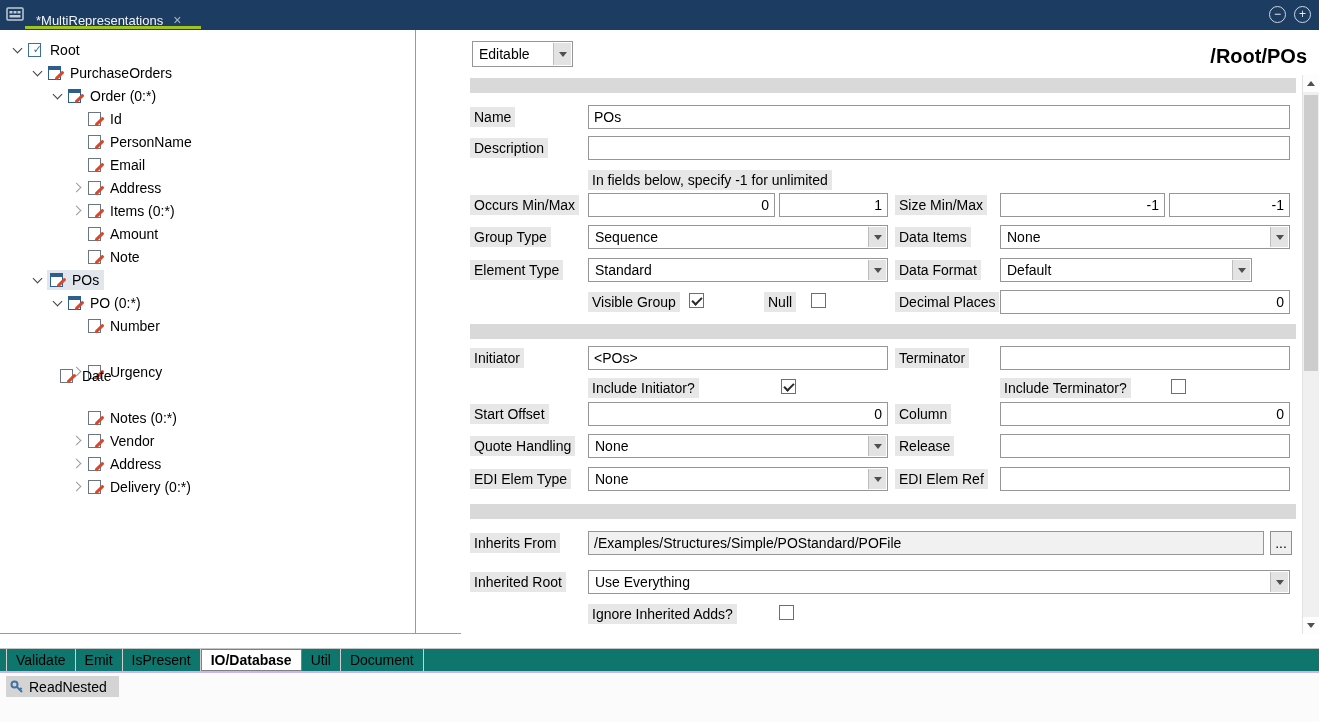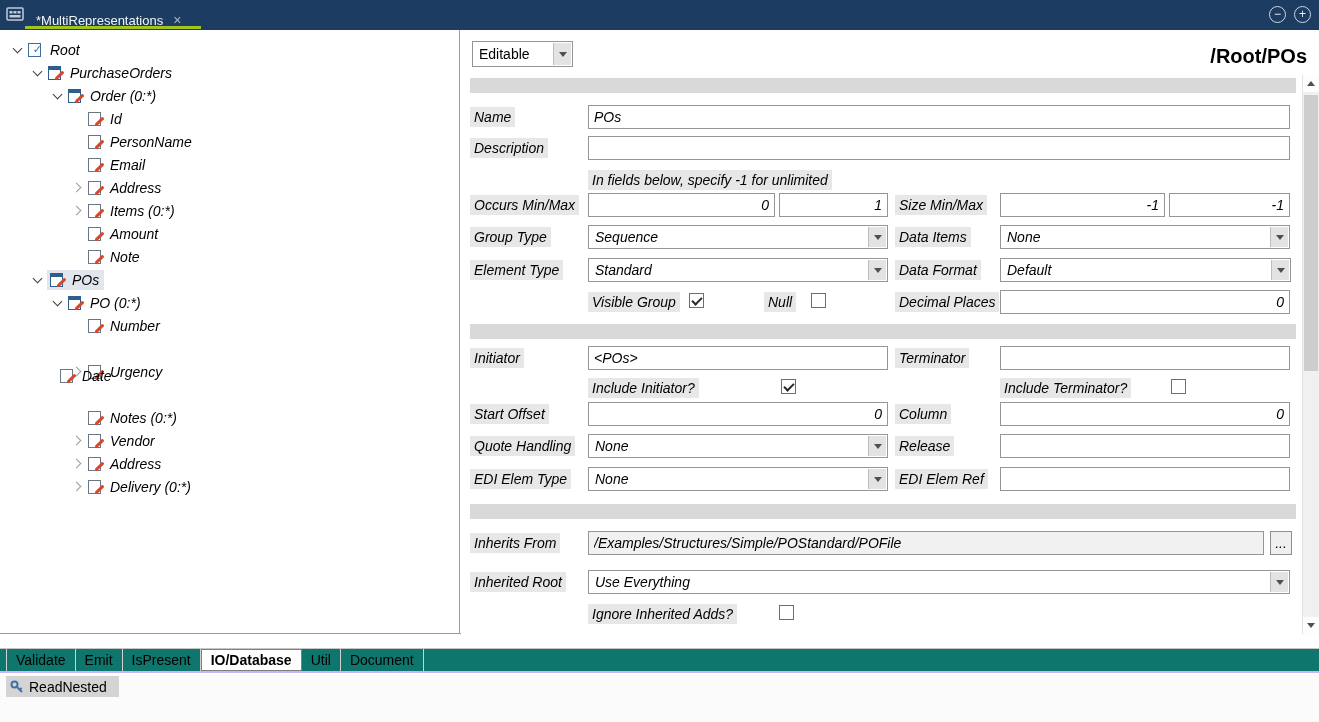--- a/index.html
+++ b/index.html
@@ -19,39 +19,39 @@
   .dtab { position:absolute; left:28px; top:0; height:40px; display:flex; align-items:center; gap:10px; padding:0 8px; color:#f2f5f9; font-size:13px; }
   .dtab-close { color:#aab7c6; font-size:14px; cursor:default; }
   .tab-underline { position:absolute; left:25px; top:26px; width:176px; height:3px; background:#9fc41c; }
   .winbtns { position:absolute; right:8px; top:6px; display:flex; gap:8px; }
   .winbtn { width:17px; height:17px; border-radius:50%; border:1px solid #cfd8e2; color:#e9eef4; font-size:12px; line-height:15px; text-align:center; }
 
   
   .main { position:absolute; top:30px; left:0; width:1319px; height:604px; border-bottom:1px solid #9b9b9b; background:#fff; }
 
   
-  .tree { position:absolute; left:0; top:0; bottom:0; width:460px; border-right:1px solid #9b9b9b; background:#fff; overflow:hidden;font-style:italic; }
+  .tree { position:absolute; left:0; top:0; bottom:0; width:416px; border-right:1px solid #9b9b9b; background:#fff; overflow:hidden; }
   .trow { position:absolute; left:0; right:0; height:23px; display:flex; align-items:center; white-space:nowrap; }
   .chev { flex:0 0 19px; height:100%; display:flex; align-items:center; justify-content:center; }
   .chev.col::before { content:""; width:6px; height:6px; border-right:1.6px solid #9a9a9a; border-top:1.6px solid #9a9a9a; transform:rotate(45deg); margin-right:2px; }
   .chev.exp::before { content:""; width:6px; height:6px; border-right:1.6px solid #3f3f3f; border-top:1.6px solid #3f3f3f; transform:rotate(135deg); margin-bottom:2px; }
   .ticon { position:relative; width:15px; height:15px; flex:0 0 15px; margin-right:5px; }
   .ticon::before { content:""; position:absolute; left:1px; top:1px; width:11px; height:12px; border:1px solid #2d5e8d; background:linear-gradient(to bottom,#2d5e8d 0,#2d5e8d 3px,#fff 3px); }
   .ticon::after { content:""; position:absolute; width:11px; height:3px; background:#d8472b; right:-3px; bottom:3px; transform:rotate(-45deg); border-radius:1px; }
   .ticon.leaf::before { border-color:#6b7684; background:#fff; }
   .ticon.root::before { border-color:#3a6ea5; background:#fff; }
   .ticon.root::after { content:"\2713"; background:none; transform:none; color:#3a6ea5; font-size:11px; font-weight:bold; width:auto; height:auto; right:0; bottom:1px; }
   .tlbl { padding:1px 3px; }
   .selwrap { display:flex; align-items:center; background:#e1e6ed; padding:1px 2px 1px 2px; }
 
   
   .formpanel { position:absolute; left:461px; top:0; width:858px; height:604px; background:#fff; }
   .path { position:absolute; right:12px; top:15px; font-weight:bold; font-size:20px; }
   .band { position:absolute; left:9px; width:826px; height:15px; background:#d9d9d9; }
-  .frow { position:absolute; left:0; right:0; height:26px;font-style:italic; }
+  .frow { position:absolute; left:0; right:0; height:26px; }
   .flabel { position:absolute; top:2px; background:#e7e7e7; padding:1px 4px; line-height:18px; white-space:nowrap; }
   .tin { position:absolute; top:0; height:24px; border:1px solid #969696; background:#fff; font:inherit; padding:0 5px; }
   .tin.num { text-align:right; }
   .tin.ro { background:#f1f1f1; }
   .dd { position:absolute; top:0; height:24px; border:1px solid #969696; background:#fff; }
   .ddval { position:absolute; left:6px; top:3px; white-space:nowrap; }
   .arrow { position:absolute; right:1px; top:1px; bottom:1px; width:18px; background:#e3e3e3; border-left:1px solid #bdbdbd; display:flex; align-items:center; justify-content:center; }
   .arrow::after { content:""; width:0; height:0; border-left:4px solid transparent; border-right:4px solid transparent; border-top:5px solid #4f4f4f; }
   .mode-dd { height:26px; }
   .cb { position:absolute; top:3px; width:15px; height:15px; border:1px solid #6e6e6e; background:#fff; }
@@ -247,21 +247,21 @@
       </div>
     </div>
 
     <div class="frow" style="top:228px">
       <span class="flabel" style="left:9px">Element Type</span>
       <div class="dd" style="left:127px;width:300px">
         <span class="ddval">Standard</span>
         <span class="arrow"></span>
       </div>
       <span class="flabel" style="left:434px">Data Format</span>
-      <div class="dd" style="left:539px;width:291px">
+      <div class="dd" style="left:539px;width:252px">
         <span class="ddval">Default</span>
         <span class="arrow"></span>
       </div>
     </div>
 
     <div class="frow" style="top:260px">
       <span class="flabel" style="left:127px">Visible Group</span>
       <span class="cb checked" style="left:228px"></span>
       <span class="flabel" style="left:303px">Null</span>
       <span class="cb" style="left:350px"></span>

